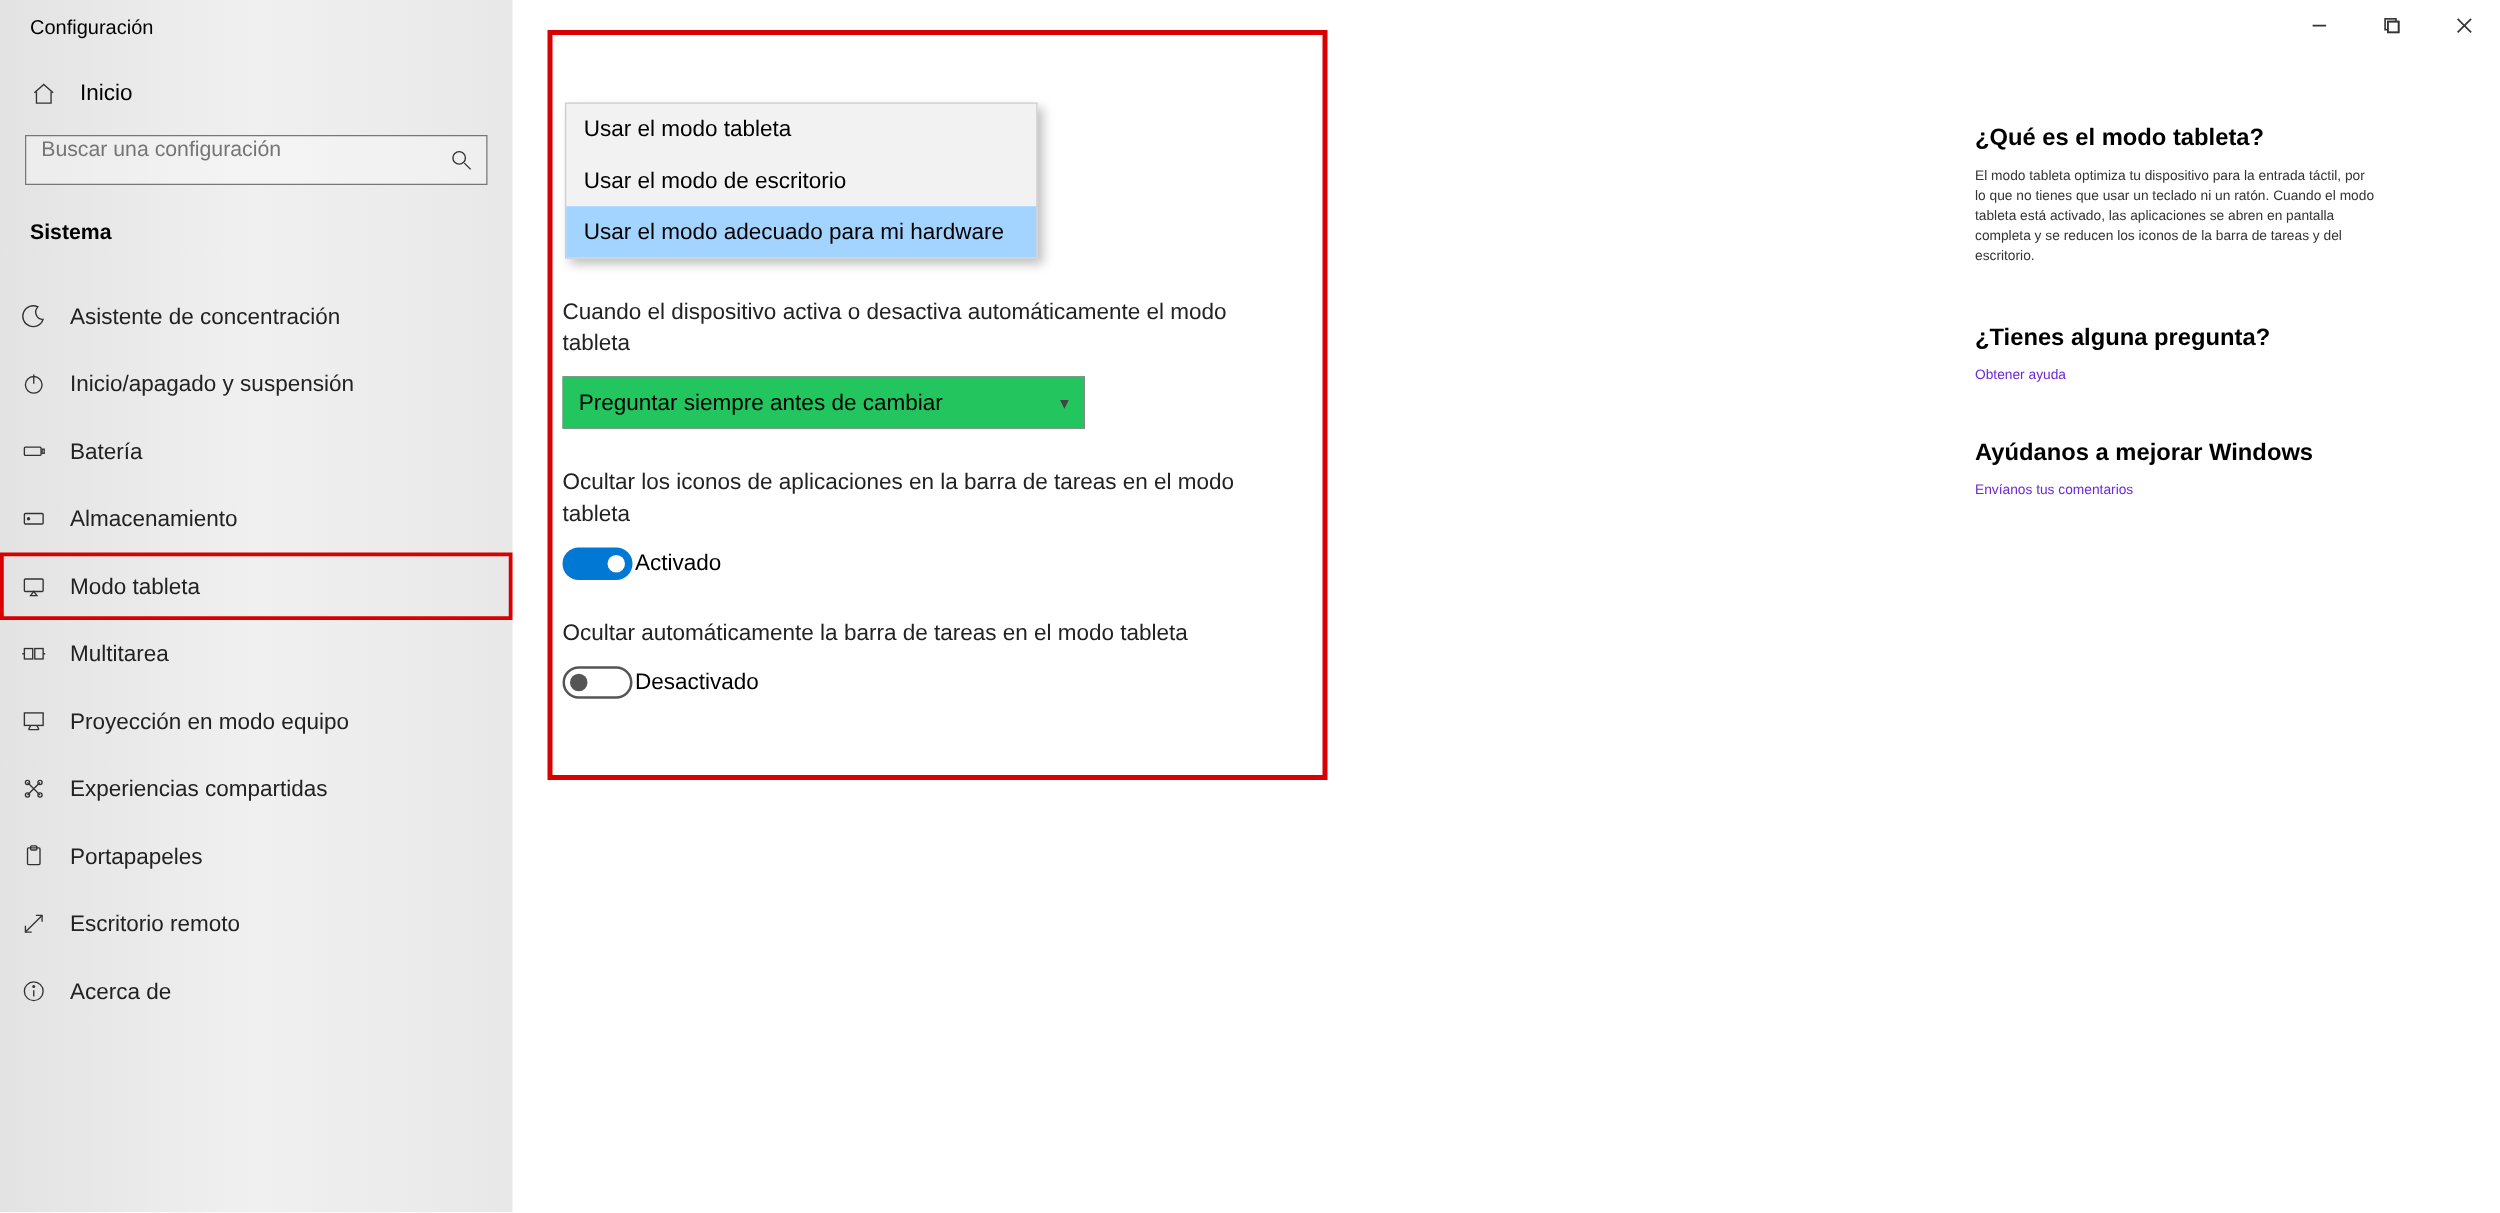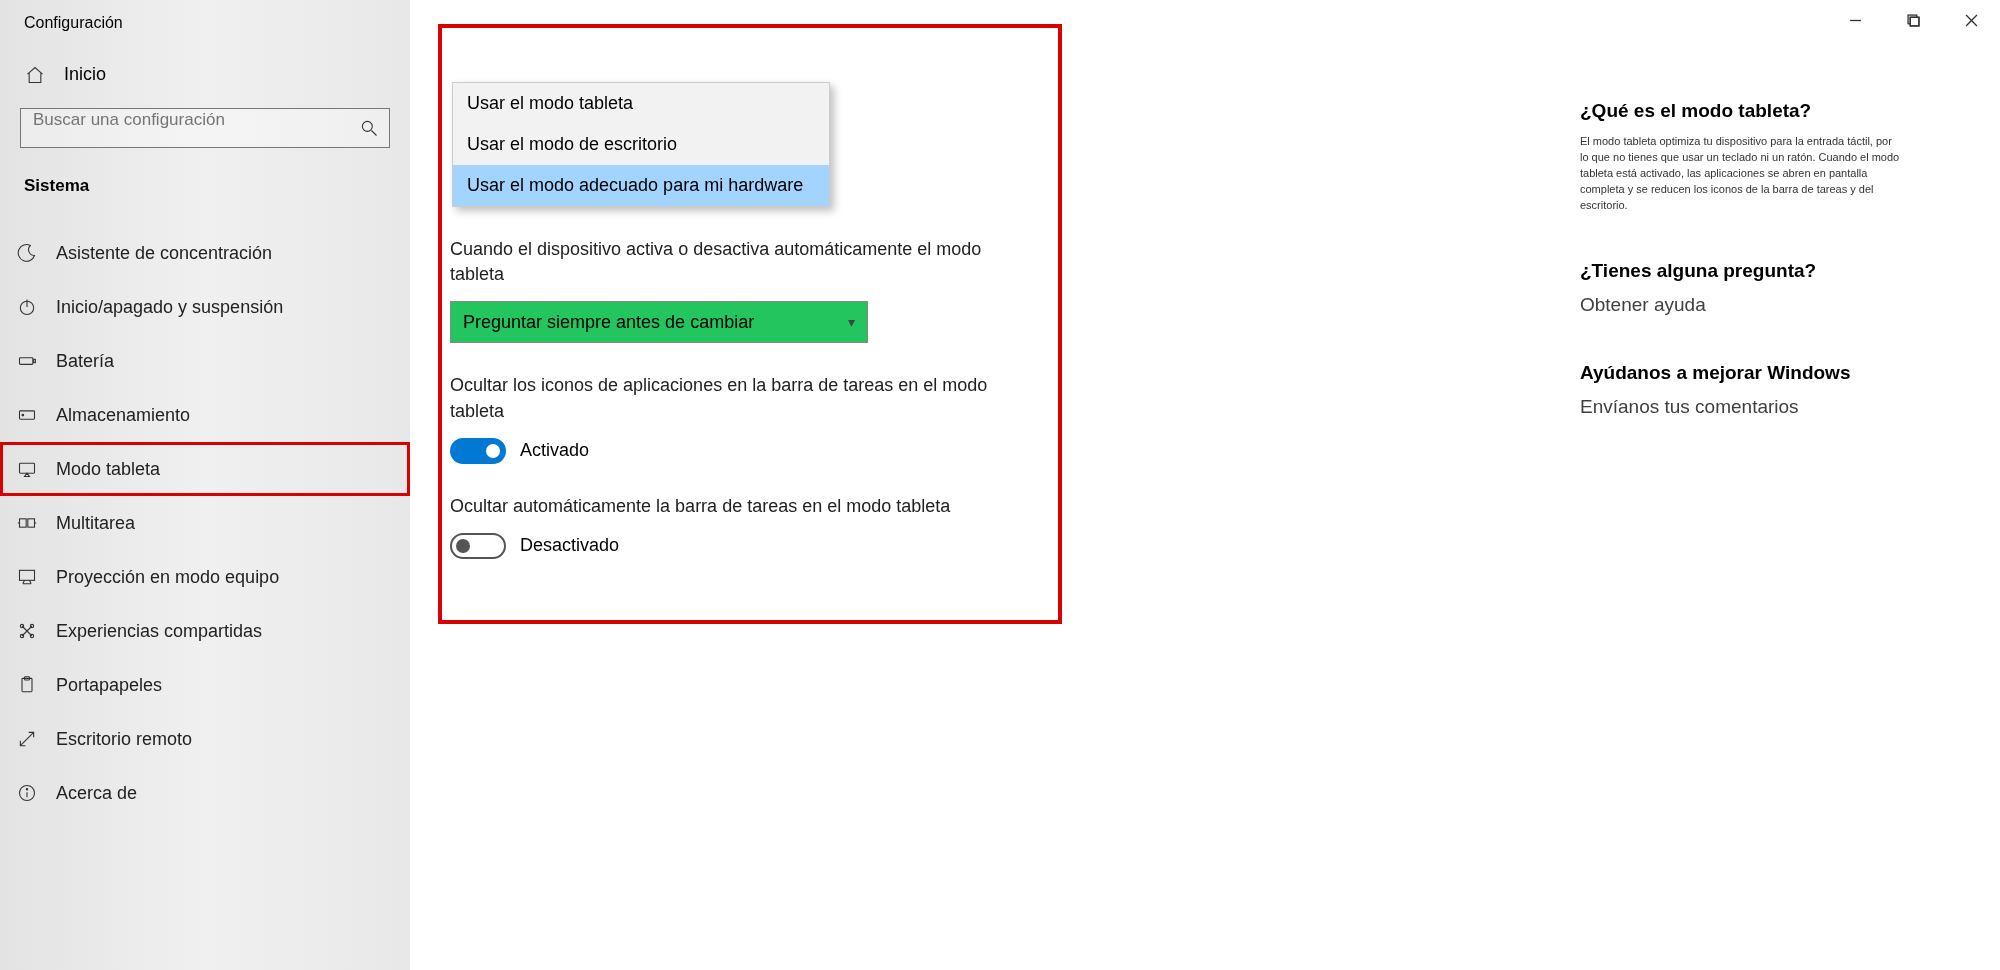--- a/index.html
+++ b/index.html
@@ -117,41 +117,41 @@
     display: flex; align-items: center;
     padding: 0 12px;
     cursor: pointer;
     justify-content: space-between;
     background: #22c55e;
   }
   .chev { font-size: 14px; color: #444; }
 
   .toggle-row {
     display: flex; align-items: center;
-    gap: 14px;
+    gap: 2px;
     margin-top: 14px;
   }
   .toggle {
     width: 56px; height: 26px;
     border-radius: 13px;
     position: relative;
     cursor: pointer;
   }
   .toggle.on { background: #0078d4; }
   .toggle.off { background: #fff; border: 2px solid #555; }
   .knob {
     position: absolute; width: 14px; height: 14px; border-radius: 50%;
     top: 50%; transform: translateY(-50%);
   }
   .toggle.on .knob { background: #fff; right: 6px; }
   .toggle.off .knob { background: #555; left: 4px; }
 
   .aside-h { font-size: 19px; font-weight: 600; margin-bottom: 12px; }
   .aside-p { font-size: 11px; color: #333; line-height: 1.45; margin-bottom: 40px; max-width: 320px;}
-  .aside-link { color: #404040; cursor: pointer; font-size: 19px; margin-bottom: 40px; display:block;}
+  .aside-link { color: #6d28d9; cursor: pointer; font-size: 11px; margin-bottom: 40px; display:block;}
   .aside-block { margin-bottom: 46px; }
 
   
   .win-controls {
     position: absolute;
     top: 0; right: 0;
     display: flex;
   }
   .win-btn {
     width: 58px; height: 40px;

